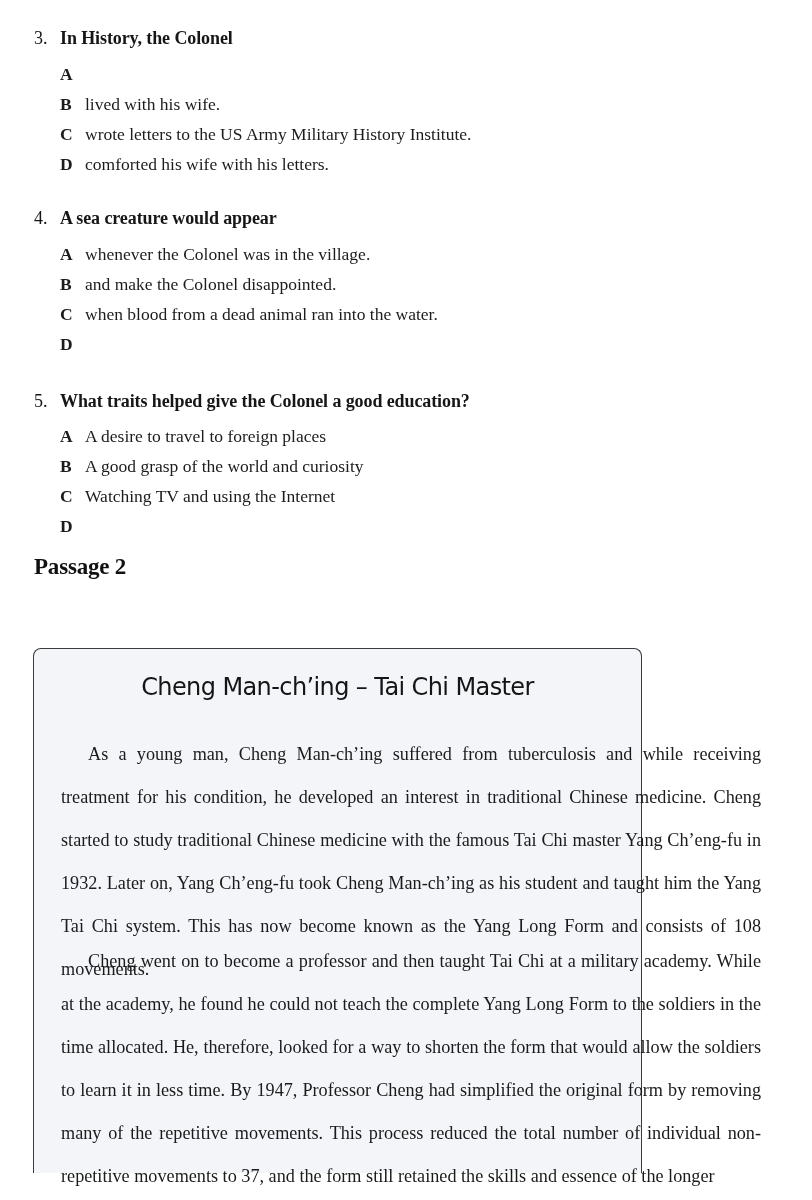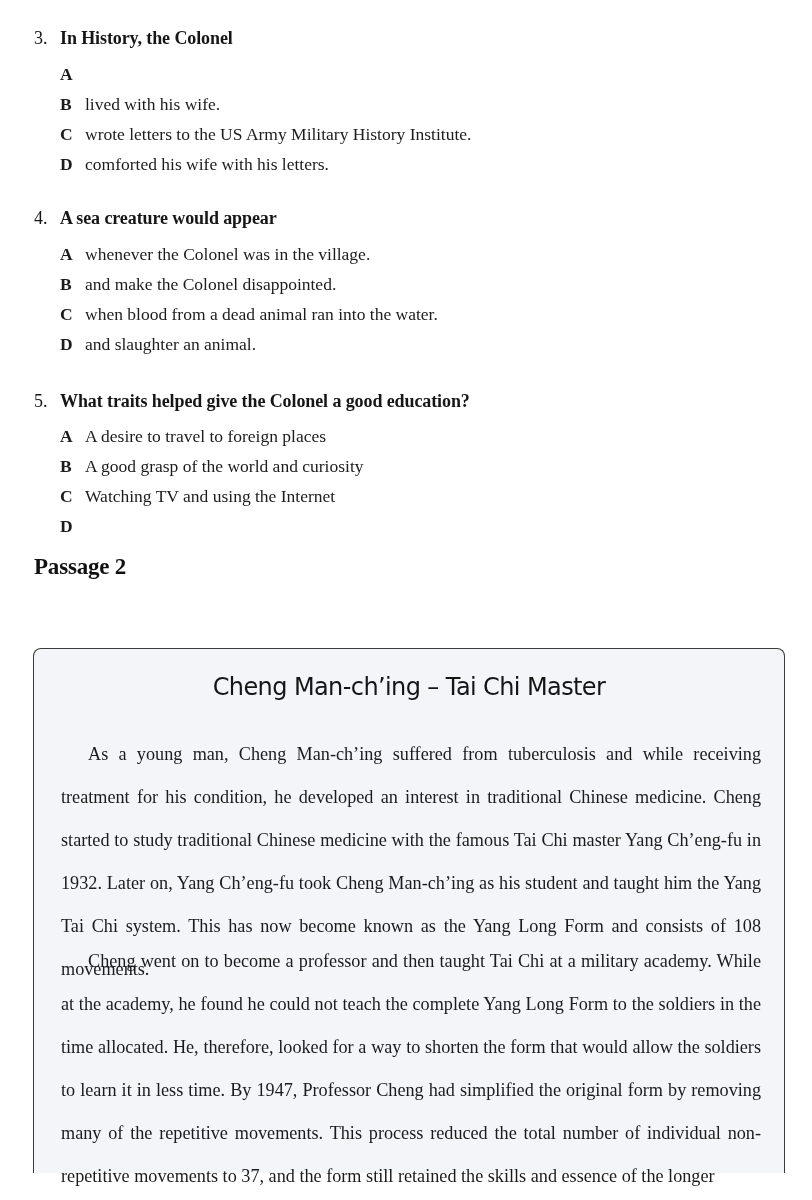--- a/index.html
+++ b/index.html
@@ -57,21 +57,21 @@
       top: 554px;
       font-size: 23px;
       font-weight: bold;
       letter-spacing: -0.2px;
       color: #111;
     }
     .passage-box {
       position: absolute;
       left: 33px;
       top: 648px;
-      width: 752px;
+      width: 609px;
       height: 525px;
       border: 1.5px solid #3a3a3a;
       border-bottom: none;
       border-radius: 8px 8px 0 0;
       background: #f3f5f8;
       box-sizing: border-box;
     }
     .passage-title {
       position: absolute;
       left: 0;
@@ -138,21 +138,20 @@
     <li class="option">
       <span class="opt-letter">B</span>
       <span>and make the Colonel disappointed.</span>
     </li>
     <li class="option">
       <span class="opt-letter">C</span>
       <span>when blood from a dead animal ran into the water.</span>
     </li>
     <li class="option">
       <span class="opt-letter">D</span>
-      <span>and slaughter an animal.</span>
     </li>
   </ul>
 </div>
 
 <div class="question" style="top:390px;">
   <div class="q-head">
     <span class="q-num">5.</span>
     <span>What traits helped give the Colonel a good education?</span>
   </div>
   <ul class="options" style="margin-top:13px;">

